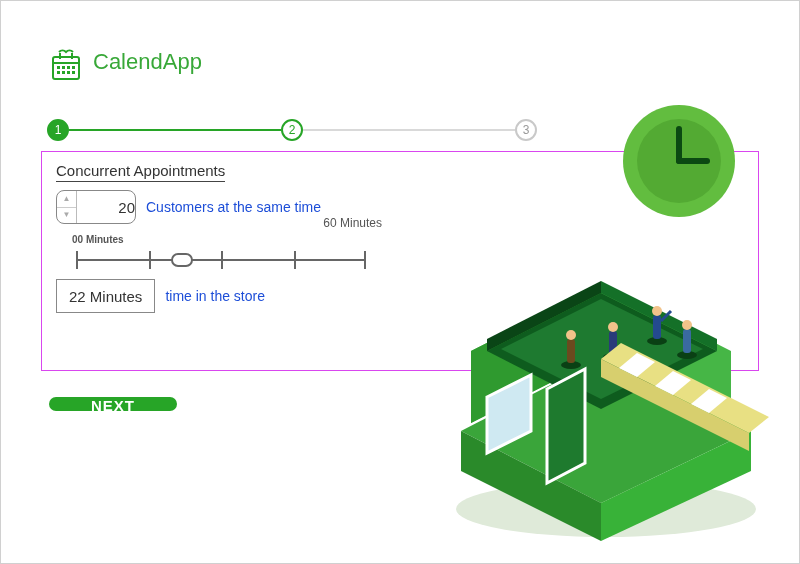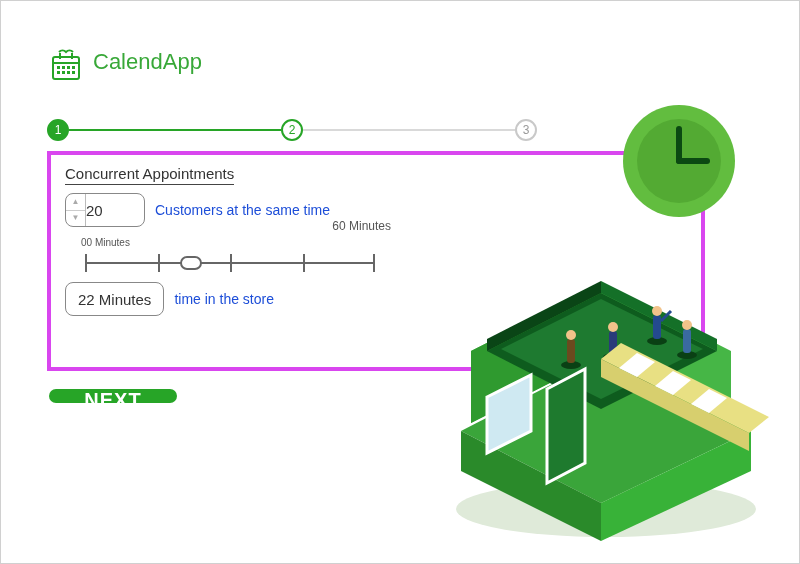--- a/index.html
+++ b/index.html
@@ -13,47 +13,47 @@
   
   .stepper{position:absolute;left:46px;top:118px;width:490px;height:22px;display:flex;align-items:center;}
   .step-circle{width:22px;height:22px;border-radius:50%;border:2px solid #27a527;display:flex;align-items:center;justify-content:center;font-size:12px;background:#fff;color:#27a527;flex:0 0 auto;}
   .step-circle.active{background:#27a527;color:#fff;}
   .step-circle.pending{border-color:#c9c9c9;color:#999;}
   .step-line{flex:1;height:2px;}
   .step-line.done{background:#27a527;}
   .step-line.pending{background:#d9d9d9;}
 
   
-  .panel{position:absolute;left:46px;top:150px;width:658px;height:220px;border:4px solid #d946ef;background:#fff;padding:10px 14px 14px 14px;}
+  .panel{position:absolute;left:40px;top:150px;width:718px;height:220px;border:1px solid #d946ef;background:#fff;padding:10px 14px 14px 14px;}
   .section-head{font-size:15px;color:#333;display:inline-block;border-bottom:1px solid #444;padding-bottom:2px;margin-bottom:8px;}
 
   .row{display:flex;align-items:center;gap:10px;margin-bottom:10px;}
 
   
   .spinner{width:80px;height:34px;border:1px solid #888;border-radius:8px;display:flex;align-items:center;overflow:hidden;}
   .spinner-arrows{width:20px;height:100%;display:flex;flex-direction:column;border-right:1px solid #bbb;}
   .arrow{flex:1;display:flex;align-items:center;justify-content:center;color:#aaa;font-size:8px;line-height:1;cursor:pointer;}
   .arrow:first-child{border-bottom:1px solid #ccc;}
-  .spinner-val{flex:1;text-align:left;font-size:15px;color:#333;}
+  .spinner-val{flex:1;text-align:right;font-size:15px;color:#333;}
   .suffix{font-size:14px;color:#1d4ed8;}
 
   
   .slider-wrap{margin:0 0 8px 16px;width:300px;position:relative;}
-  .slider-labels{display:flex;justify-content:space-between;font-size:10px;color:#555;margin-bottom:4px;}
+  .slider-labels{display:flex;justify-content:space-between;font-size:10px;color:#555;margin-bottom:4px;font-weight:bold;}
   .slider-maxlabel{position:absolute;top:-18px;right:-10px;font-size:12px;color:#555;}
   .track{position:relative;height:22px;width:290px;margin-left:4px;}
   .track-line{position:absolute;top:10px;left:0;right:0;height:2px;background:#666;}
   .tick{position:absolute;top:2px;width:2px;height:18px;background:#666;}
   .tick.t0{left:0;} .tick.t1{left:25%;} .tick.t2{left:50%;} .tick.t3{left:75%;} .tick.t4{right:0;}
   .handle{position:absolute;top:4px;width:22px;height:14px;border:2px solid #666;background:#fff;border-radius:7px;transform:translateX(-50%);}
 
-  .dur-box{height:34px;border:1px solid #888;border-radius:8px;padding:15px 12px;display:flex;align-items:center;font-size:15px;color:#333;}
+  .dur-box{height:34px;border:1px solid #888;border-radius:0;padding:15px 12px;display:flex;align-items:center;font-size:15px;color:#333;}
 
   
-  .next-btn{position:absolute;left:48px;top:388px;width:128px;height:14px;background:#27a527;color:#fff;border-radius:15px;border:none;font-size:20px;font-weight:bold;letter-spacing:1px;cursor:pointer;}
+  .next-btn{position:absolute;left:48px;top:396px;width:128px;height:14px;background:#27a527;color:#fff;border-radius:15px;border:none;font-size:15px;font-weight:bold;letter-spacing:1px;cursor:pointer;}
 
   
   .clock{position:absolute;right:60px;top:100px;}
   .store{position:absolute;right:28px;bottom:18px;}
 </style>
 </head>
 <body>
 
 <div class="logo">
   <span class="logo-icon">

